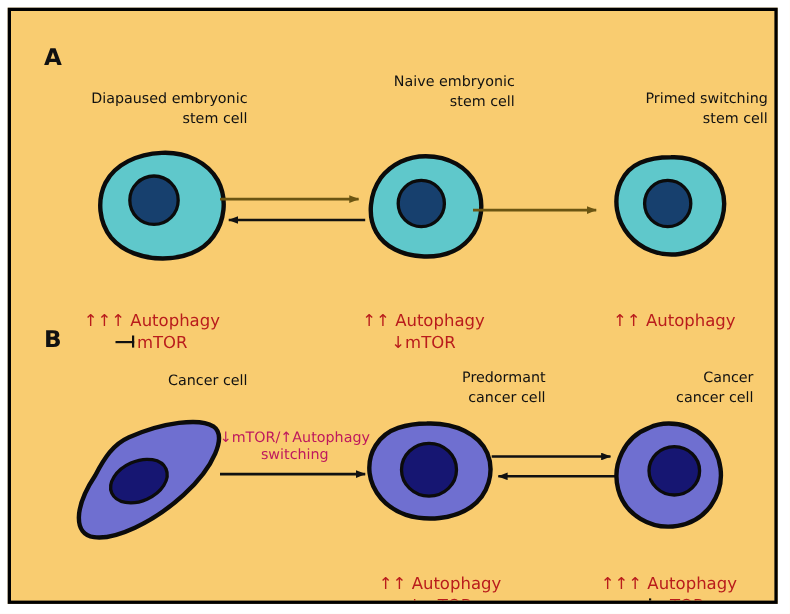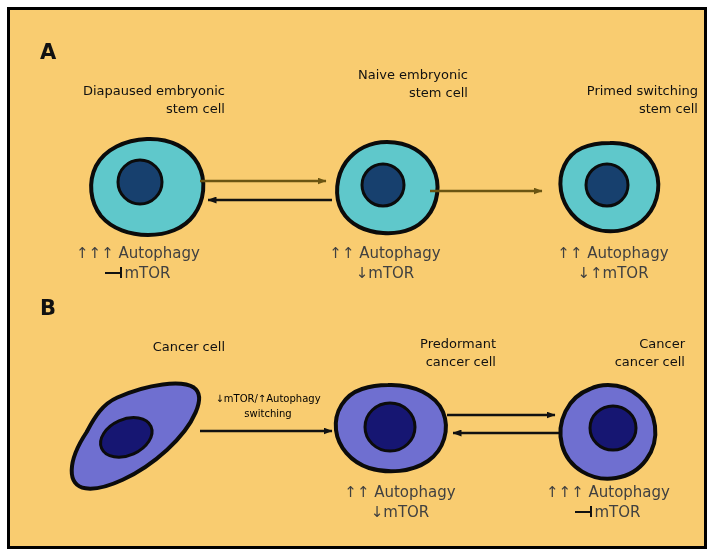--- a/index.html
+++ b/index.html
@@ -41,40 +41,41 @@
     color: #111111;
     line-height: 18px;
     white-space: pre-line;
     font-weight: normal;
   }
 
   .cell-stats {
     position: absolute;
     text-align: center;
     font-size: 15px;
-    color: #404040;
+    color: #b91c1c;
     line-height: 20px;
     font-weight: normal;
+    margin-top: 38px;
   }
 
   .stat-line {
     display: block;
     white-space: nowrap;
   }
 
   .arrows, .cellshape, .tbar {
     position: absolute;
     overflow: visible;
   }
 
   .arrow-caption {
     position: absolute;
     text-align: center;
-    font-size: 10px;
-    color: #000000;
+    font-size: 13px;
+    color: #be185d;
     line-height: 15px;
     white-space: pre-line;
   }
 
   .inhib {
     display: inline-block;
     position: relative;
     width: 19px;
     height: 11px;
     vertical-align: middle;
@@ -162,21 +163,20 @@
 
   <svg class="cellshape" style="left:546px; top:131px;" width="104" height="94" viewBox="0 0 104 94">
     <path d="M54 2 C76 1 94 12 100 30 C106 48 100 68 86 80
              C72 91 52 93 36 87 C20 81 8 67 5 50
              C2 32 10 14 26 7 C35 3 45 2 54 2 Z" fill="#5FC8CB" stroke="#0B0B0B" stroke-width="4" stroke-linejoin="round"></path>
     <ellipse cx="51" cy="44" rx="21" ry="21" fill="#17406E" stroke="#0B0B0B" stroke-width="3"></ellipse>
   </svg>
 
   <div class="cell-stats" style="left:513px; top:233px; width:180px;">
     <span class="stat-line">↑↑ Autophagy</span>
-    <span class="stat-line">↓↑mTOR</span>
   </div>
 
   <div class="panel-label" style="left:30px; top:286px;">B</div>
 
   <div class="cell-title" style="left:35px; top:328px; width:180px;">Cancer cell</div>
 
   <svg class="cellshape" style="left:38px; top:378px;" width="172" height="94" viewBox="0 0 172 94">
     <g transform="rotate(-24 86 47)">
       <path d="M86 6 C120 6 152 16 160 28 C168 41 146 62 110 74
                C74 86 36 86 20 76 C4 66 14 44 44 25 C58 14 70 6 86 6 Z" fill="#6F6FD0" stroke="#0B0B0B" stroke-width="4" stroke-linejoin="round"></path>

